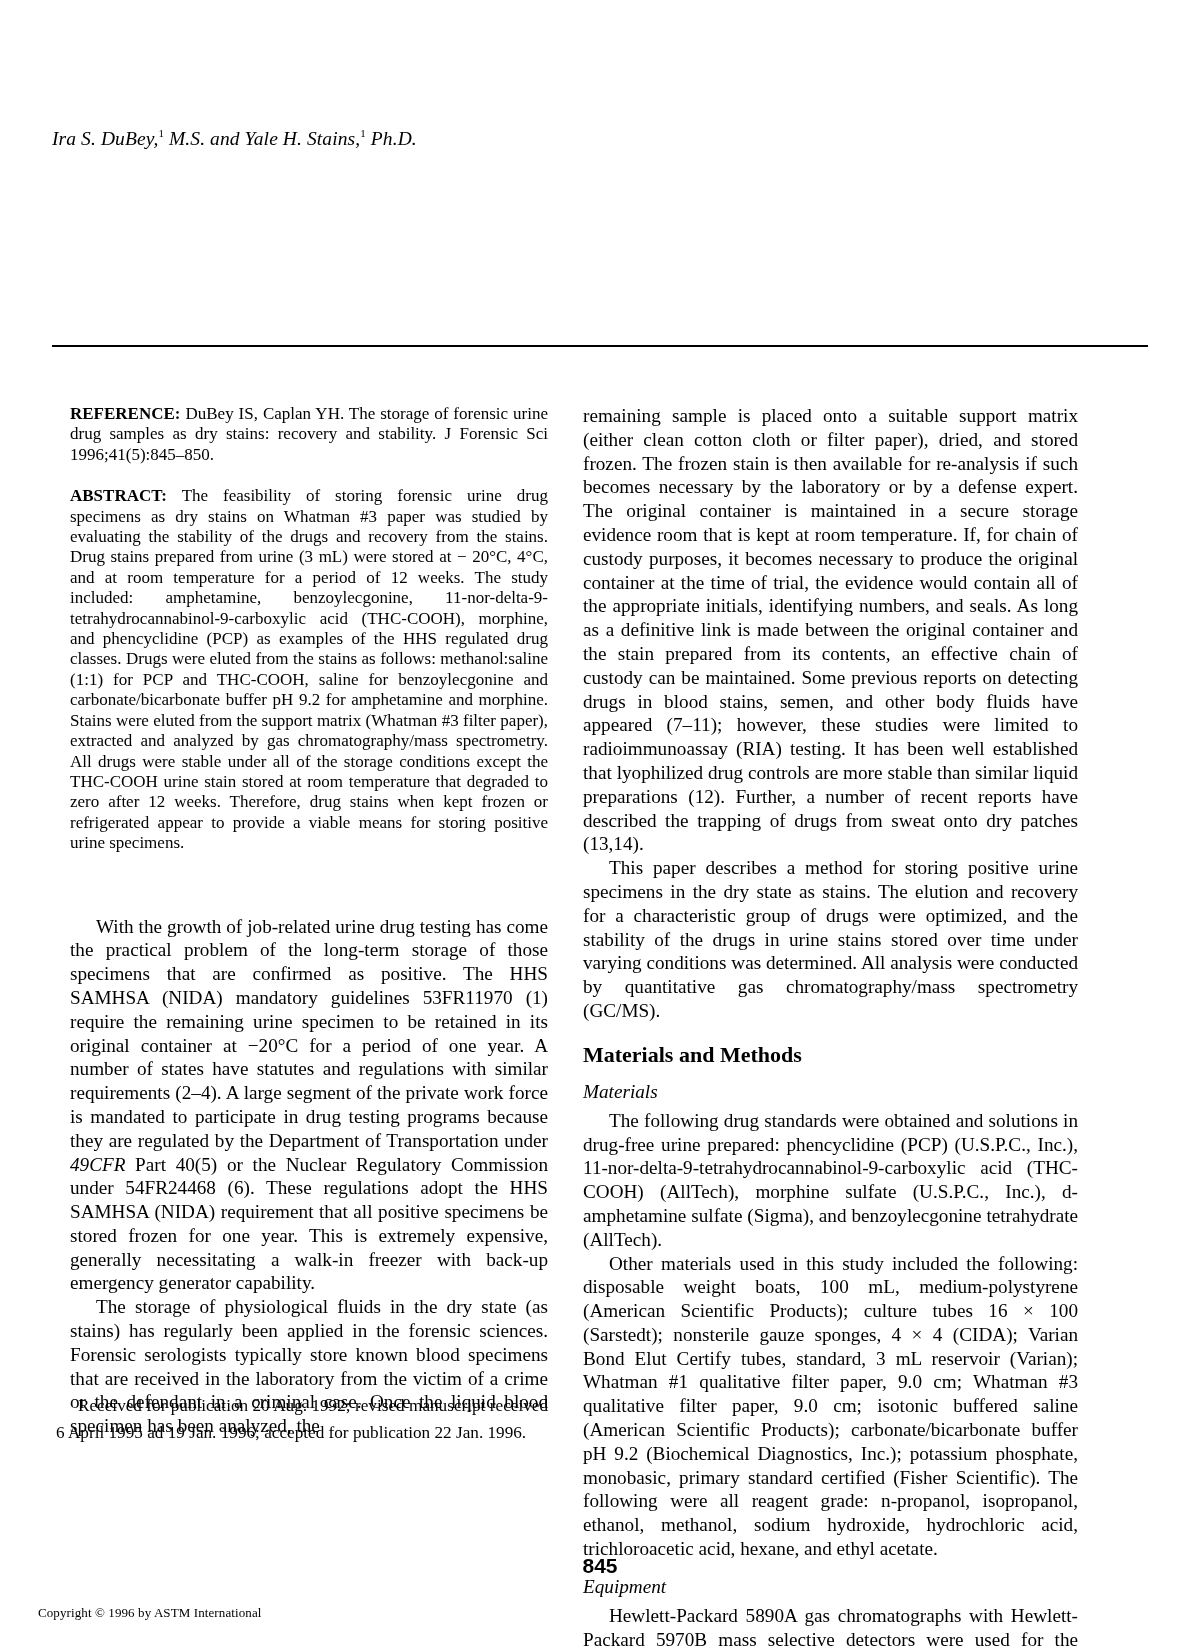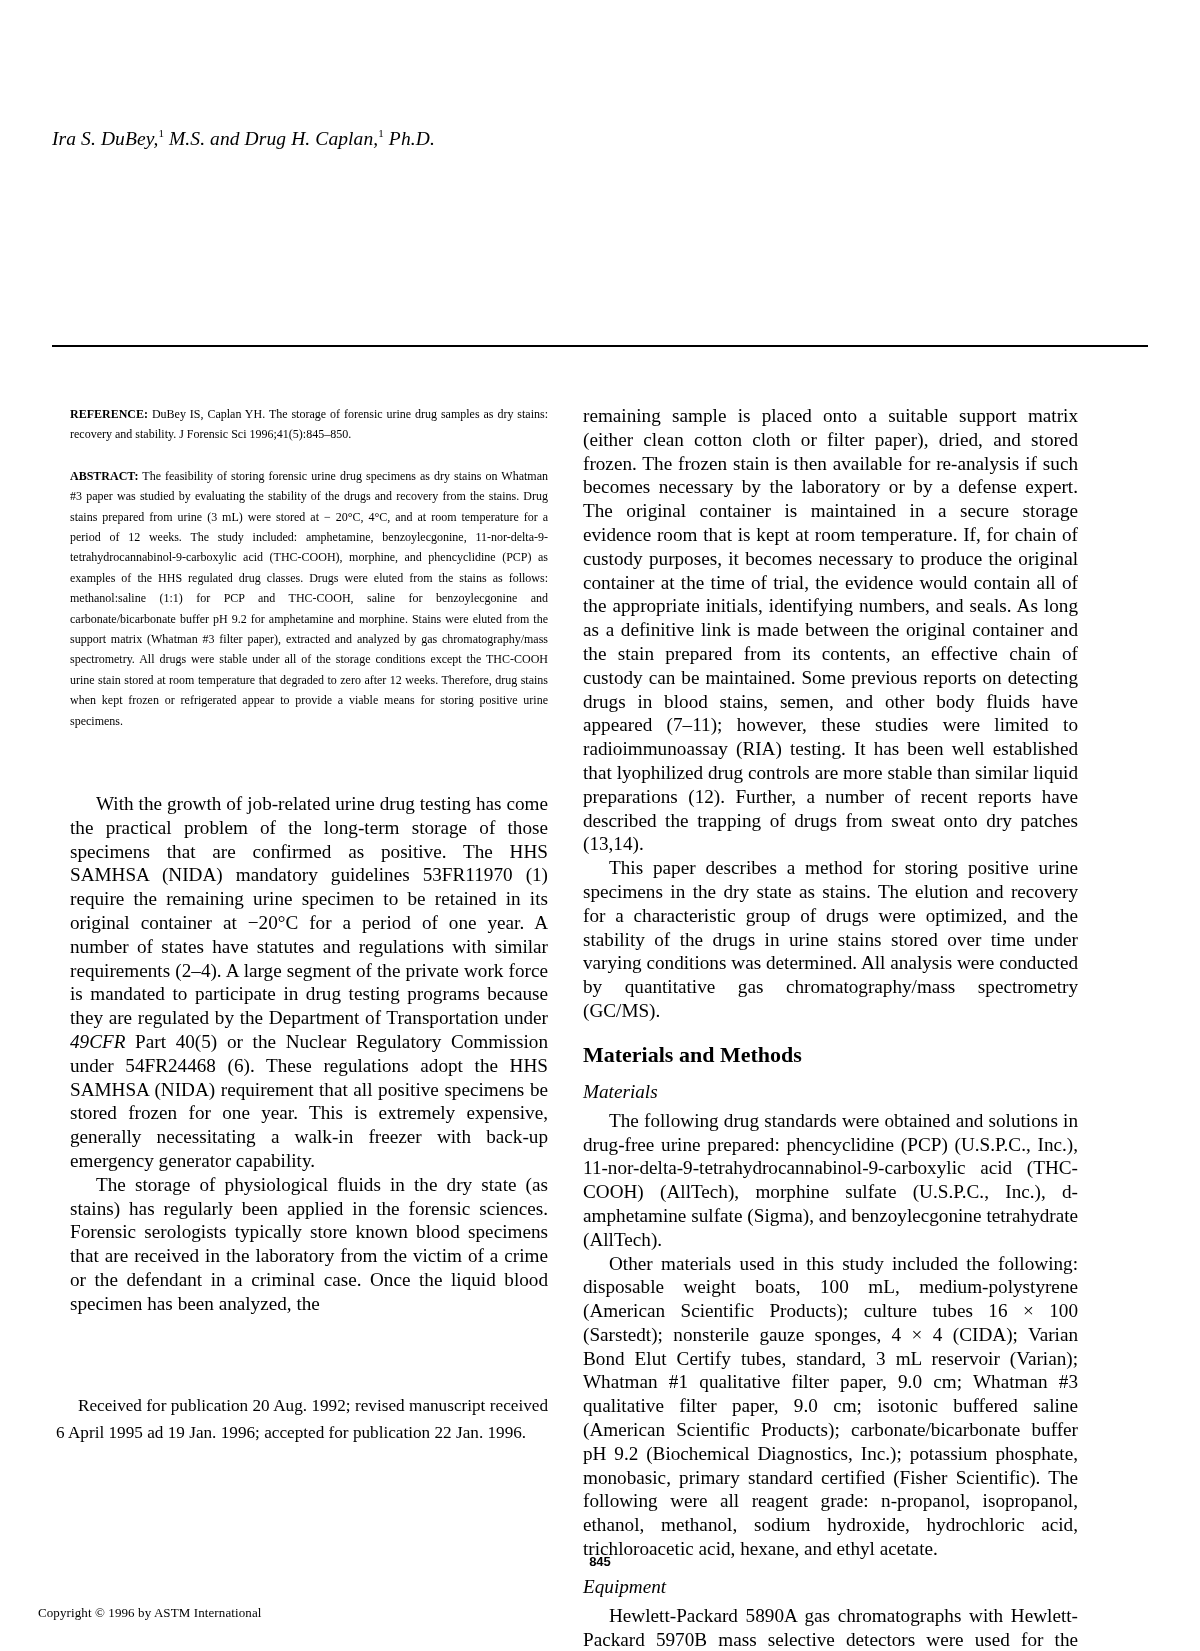--- a/index.html
+++ b/index.html
@@ -69,21 +69,21 @@
     width: 478px;
   }
   .col-right {
     position: absolute;
     left: 583px;
     top: 404px;
     width: 495px;
   }
 
   .abs-block {
-    font-size: 12px;
+    font-size: 17px;
     line-height: 20.4px;
     text-align: justify;
     text-justify: inter-word;
     margin-bottom: 21px;
     hyphens: none;
   }
   .abs-block b { font-weight: bold; }
 
   .body-para {
     font-size: 19.2px;
@@ -141,37 +141,37 @@
 
   
   .page-number {
     position: absolute;
     left: 0;
     top: 1554px;
     width: 1200px;
     text-align: center;
     font-family: "Liberation Sans", "DejaVu Sans", sans-serif;
     font-weight: bold;
-    font-size: 13px;
+    font-size: 21px;
   }
   .copyright {
     position: absolute;
     left: 38px;
     top: 1605px;
     font-size: 13px;
     letter-spacing: 0.1px;
   }
 </style>
 </head>
 <body>
 
 <div class="page">
 
   <div class="byline">
-    <span>Ira S. DuBey,</span><sup>1</sup><span> M.S. and Drug H. Caplan,</span><sup>1</sup><span> Ph.D.</span>
+    <span>Ira S. DuBey,</span><sup>1</sup><span> M.S. and Yale H. Stains,</span><sup>1</sup><span> Ph.D.</span>
   </div>
 
 
   <div class="rule"></div>
 
   <div class="col-left">
 
     <div class="abs-block">
       <b>REFERENCE:</b><span> DuBey IS, Caplan YH. The storage of forensic urine drug samples as dry stains: recovery and stability. J Forensic Sci 1996;41(5):845–850.</span>
     </div>

